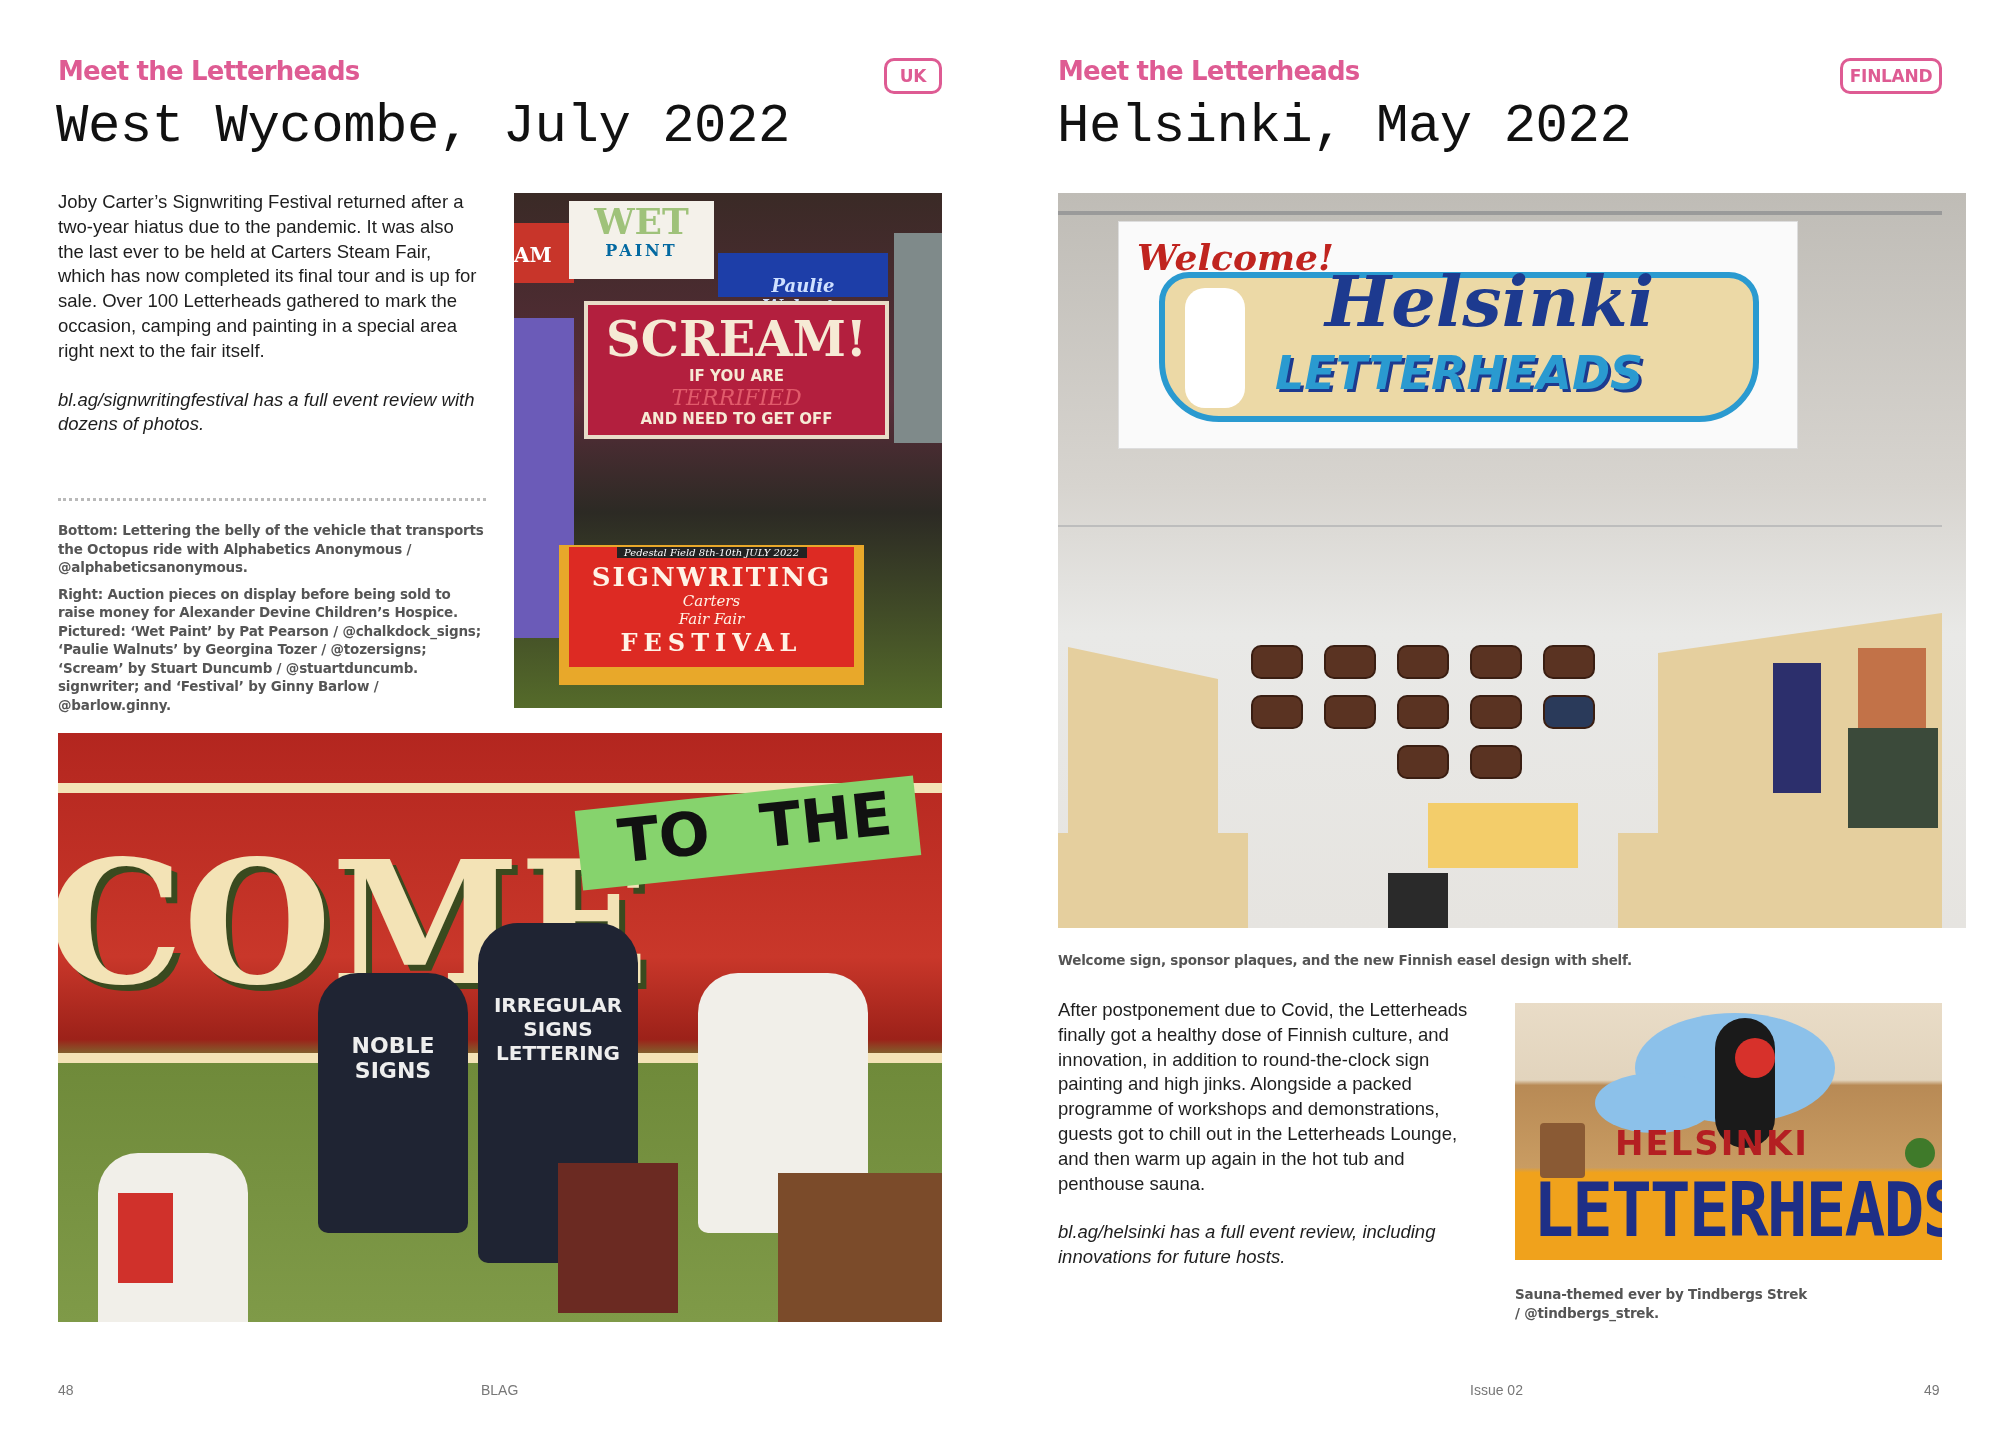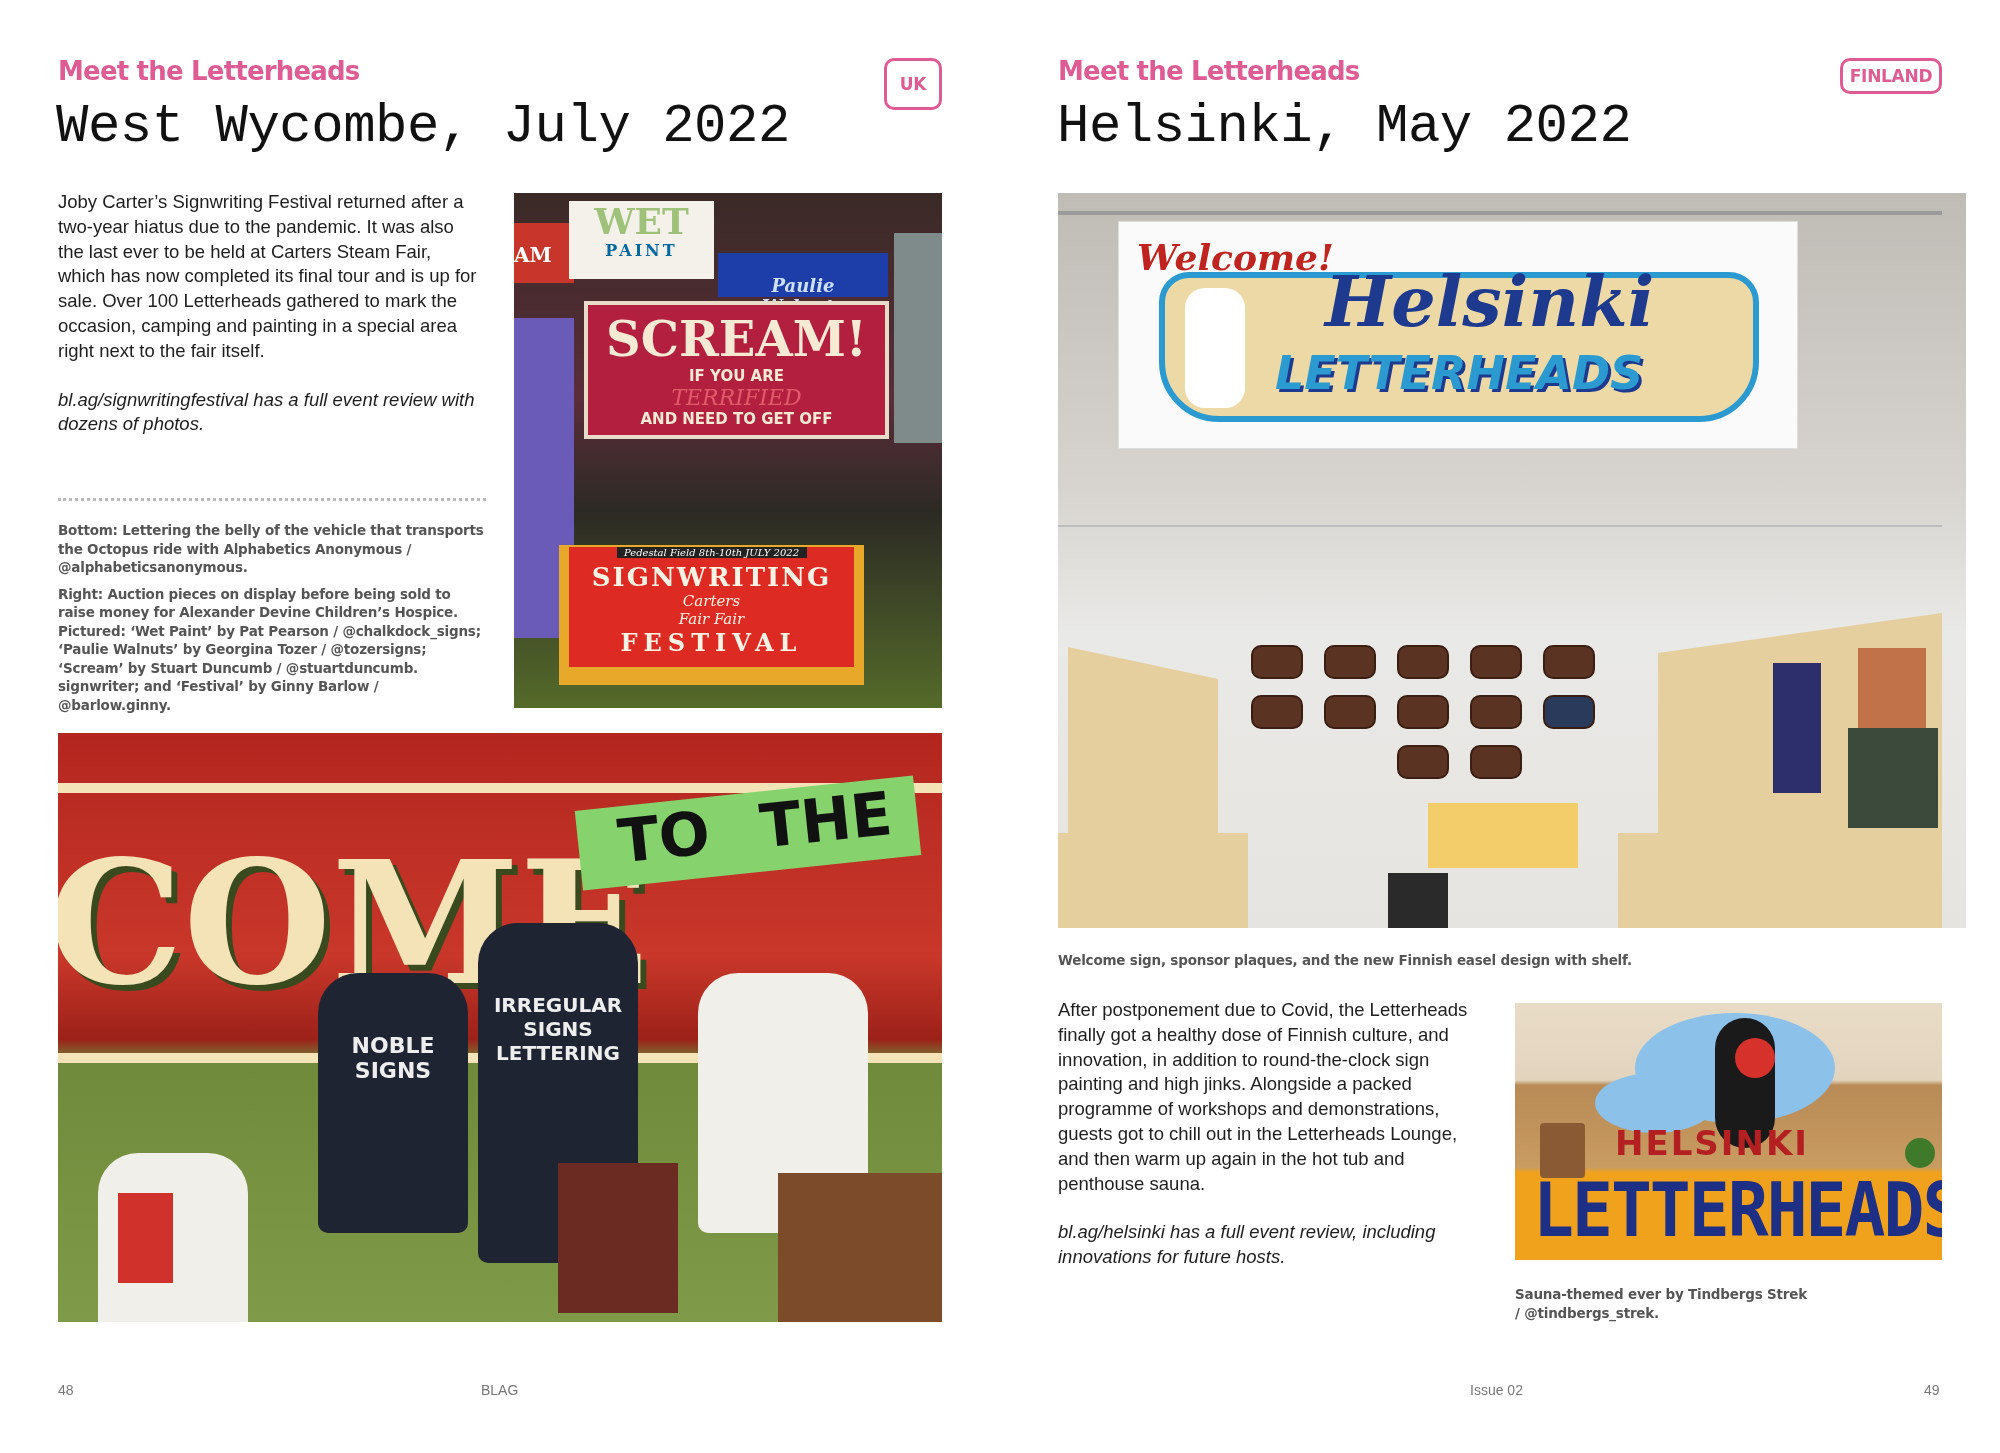--- a/index.html
+++ b/index.html
@@ -46,21 +46,21 @@
   .p4 { background: linear-gradient(180deg,#e9dcc7 0%,#e2d4bd 30%,#b88a55 32%,#c99c62 64%,#f0a21c 66%,#f0a21c 100%); }
   .cloud { background:#8cc1ea; border-radius:50%; }
   .sauna-hel { color:#b41f22; font-family:"DejaVu Sans",sans-serif; font-weight:bold; letter-spacing:2px; }
   .sauna-lh { color:#1e2f86; font-family:"DejaVu Sans Mono",monospace; font-weight:bold; letter-spacing:-2px; }
 </style>
 </head>
 <body>
 
 <div class="abs kicker" style="left:58px; top:56px;">Meet the Letterheads</div>
 <div class="abs title" style="left:56px; top:96px;">West Wycombe, July 2022</div>
-<div class="abs badge" style="left:884px; top:58px; width:58px; height:52px;">UK</div>
+<div class="abs badge" style="left:884px; top:58px; width:58px; height:36px;">UK</div>
 
 <div class="abs body-text" style="left:58px; top:190px; width:420px;">
   <p>Joby Carter’s Signwriting Festival returned after a two-year hiatus due to the pandemic. It was also the last ever to be held at Carters Steam Fair, which has now completed its final tour and is up for sale. Over 100 Letterheads gathered to mark the occasion, camping and painting in a special area right next to the fair itself.</p>
   <p class="italic">bl.ag/signwritingfestival has a full event review with dozens of photos.</p>
 </div>
 
 <div class="abs dots" style="left:58px; top:498px; width:428px;"></div>
 
 <div class="abs caption" style="left:58px; top:521px; width:430px;">
   <p>Bottom: Lettering the belly of the vehicle that transports the Octopus ride with Alphabetics Anonymous / @alphabeticsanonymous.</p>

